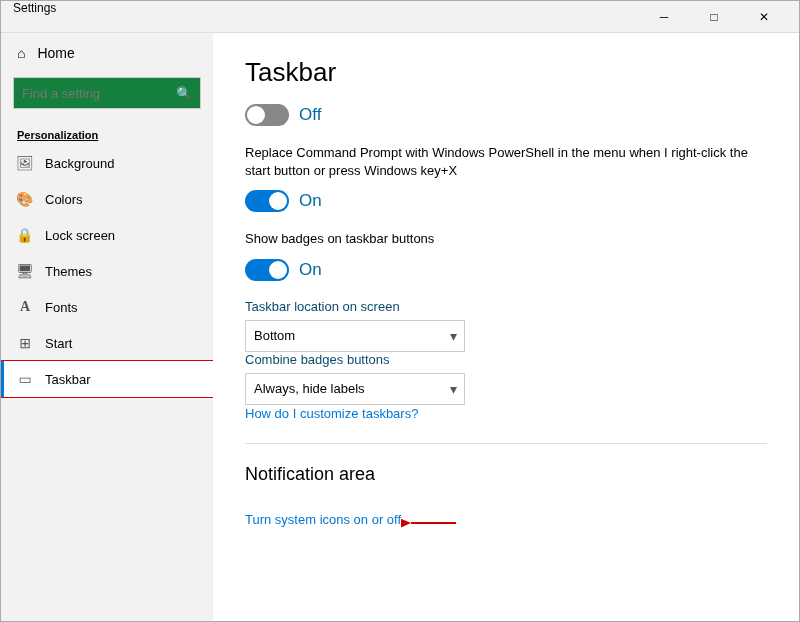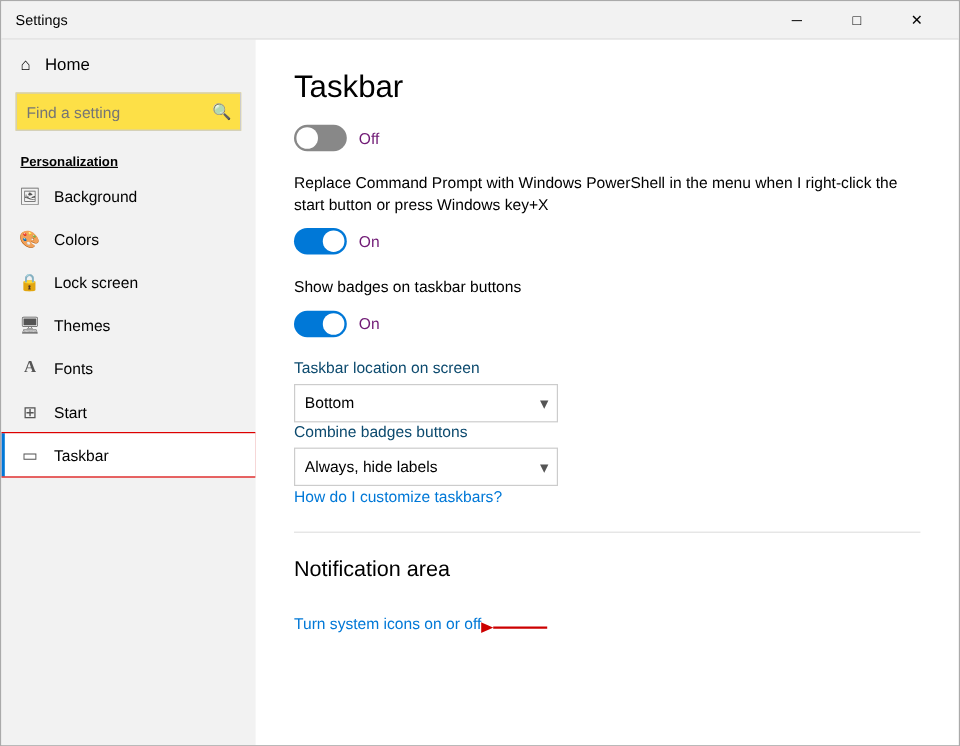--- a/index.html
+++ b/index.html
@@ -12,21 +12,21 @@
       display: flex;
       flex-direction: column;
       overflow: hidden;
       background: #f2f2f2;
     }
 
     .title-bar {
       background: #f2f2f2;
       height: 32px;
       display: flex;
-      align-items: center;
+      align-items: flex-start;
       padding: 0 12px;
       border-bottom: 1px solid #ddd;
       flex-shrink: 0;
     }
 
     .title-bar-text {
       font-size: 12px;
       color: #000;
       flex: 1;
     }
@@ -75,21 +75,21 @@
 
     .sidebar-search {
       margin: 4px 12px 12px;
       position: relative;
     }
 
     .sidebar-search input {
       width: 100%;
       height: 32px;
       border: 1px solid #ccc;
-      background: #fde047;
+      background: #15803d;
       padding: 0 30px 0 8px;
       font-size: 13px;
       outline: none;
     }
 
     .search-icon {
       position: absolute;
       right: 8px;
       top: 50%;
       transform: translateY(-50%);
@@ -184,22 +184,22 @@
       border-radius: 50%;
       position: absolute;
       top: 2px;
       transition: left 0.15s;
     }
 
     .toggle.off .toggle-knob { left: 2px; }
     .toggle.on .toggle-knob { left: 24px; }
 
     .toggle-label {
-      font-size: 13px;
-      color: #701a75;
+      font-size: 17px;
+      color: #0369a1;
     }
 
     .section-label {
       font-size: 13px;
       color: #0c4a6e;
       margin-bottom: 6px;
     }
 
     .select-dropdown {
       width: 220px;

